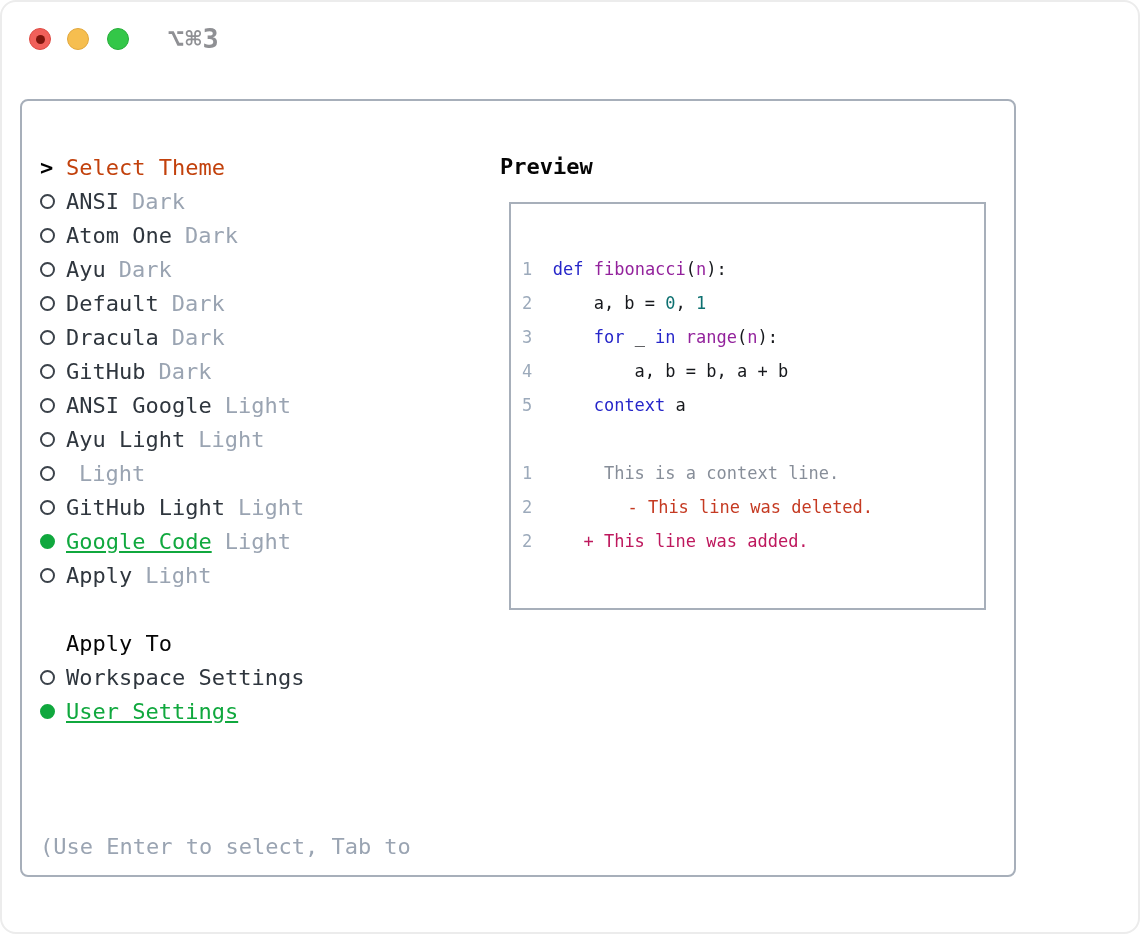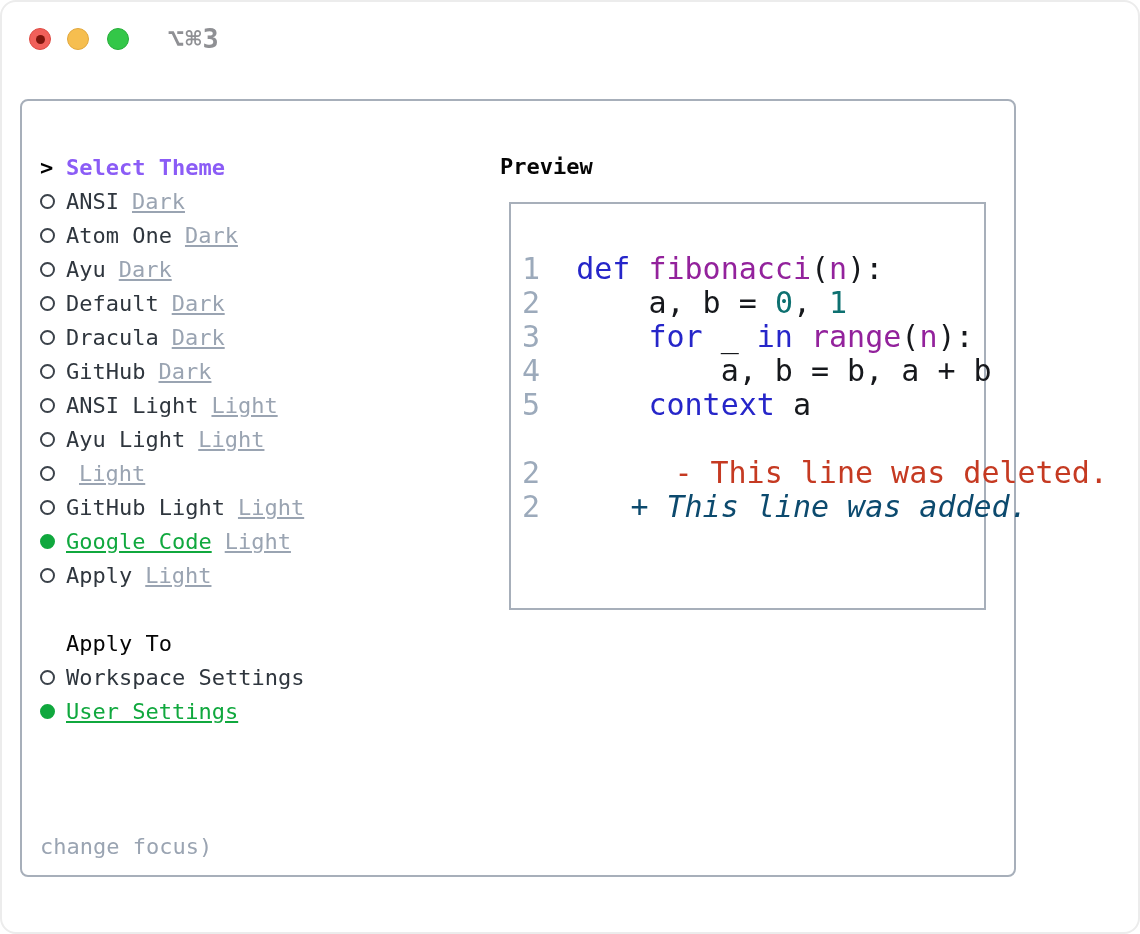--- a/index.html
+++ b/index.html
@@ -18,40 +18,40 @@
   .win-title{position:absolute;left:166px;top:21px;font-size:27px;font-weight:bold;color:#8f9094;letter-spacing:1px;}
   
   .panel{position:absolute;left:18px;top:97px;width:996px;height:778px;border:2px solid #a7afba;border-radius:8px;box-sizing:border-box;background:#fff;}
   
   .left-col{position:absolute;left:38px;top:148px;width:440px;}
   .row{display:flex;align-items:center;height:34px;font-size:22px;white-space:pre;}
   .bullet{width:26px;flex:0 0 26px;display:flex;align-items:center;}
   .circle{width:15px;height:15px;border:2.5px solid #3b424a;border-radius:50%;box-sizing:border-box;}
   .circle.filled{background:#10a83e;border-color:#10a83e;}
   .prompt{color:#000;font-weight:bold;font-size:22px;}
-  .heading{font-weight:bold;color:#8b5cf6;}
+  .heading{font-weight:normal;color:#c2410c;}
   .name{color:#2f363e;}
   .name.sel{color:#10a83e;text-decoration:underline;}
-  .variant{color:#9aa4b2;margin-left:13px;text-decoration:underline;}
+  .variant{color:#9aa4b2;margin-left:13px;}
   .apply-heading{color:#050505;}
   .spacer{height:34px;}
   .hint{color:#9aa4b2;font-size:22px;line-height:34px;white-space:pre;}
   
   .preview-heading{position:absolute;left:498px;top:148px;height:34px;line-height:34px;font-size:22px;font-weight:bold;color:#050505;text-align:center;}
   .preview-box{position:absolute;left:507px;top:200px;width:477px;height:408px;border:2px solid #a7afba;box-sizing:border-box;background:#fff;}
   .code{padding:48px 0 0 11px;}
-  .cl{white-space:pre;height:34px;line-height:34px;font-size:30px;}
+  .cl{white-space:pre;height:34px;line-height:34px;font-size:17px;}
   .tk-num{color:#9caabb;}
   .tk-kw{color:#2626c9;}
   .tk-fn{color:#93229c;}
   .tk-lit{color:#0d7070;}
   .tk-plain{color:#16181c;}
   .tk-ctx{color:#878e99;}
   .tk-del{color:#c53a22;margin-left:44px;}
-  .tk-add{color:#0c4a6e;font-style:italic;}
+  .tk-add{color:#be185d;}
 </style>
 </head>
 <body>
 
 <div class="window">
   <div>
     <div class="tl tl-red">
       <div class="tl-dot"></div>
     </div>
     <div class="tl tl-yellow"></div>
@@ -66,48 +66,50 @@
       <span class="bullet prompt">&gt;</span>
       <span class="heading">Select Theme</span>
     </div>
     <div id="theme-list">
         <div class="row"><span class="bullet"><span class="circle"></span></span><span class="name">ANSI</span><span class="variant">Dark</span></div>
         <div class="row"><span class="bullet"><span class="circle"></span></span><span class="name">Atom One</span><span class="variant">Dark</span></div>
         <div class="row"><span class="bullet"><span class="circle"></span></span><span class="name">Ayu</span><span class="variant">Dark</span></div>
         <div class="row"><span class="bullet"><span class="circle"></span></span><span class="name">Default</span><span class="variant">Dark</span></div>
         <div class="row"><span class="bullet"><span class="circle"></span></span><span class="name">Dracula</span><span class="variant">Dark</span></div>
         <div class="row"><span class="bullet"><span class="circle"></span></span><span class="name">GitHub</span><span class="variant">Dark</span></div>
-        <div class="row"><span class="bullet"><span class="circle"></span></span><span class="name">ANSI Light</span><span class="variant">Light</span></div>
+        <div class="row"><span class="bullet"><span class="circle"></span></span><span class="name">ANSI Google</span><span class="variant">Light</span></div>
         <div class="row"><span class="bullet"><span class="circle"></span></span><span class="name">Ayu Light</span><span class="variant">Light</span></div>
         <div class="row"><span class="bullet"><span class="circle"></span></span><span class="variant">Light</span></div>
         <div class="row"><span class="bullet"><span class="circle"></span></span><span class="name">GitHub Light</span><span class="variant">Light</span></div>
         <div class="row"><span class="bullet"><span class="circle filled"></span></span><span class="name sel">Google Code</span><span class="variant">Light</span></div>
         <div class="row"><span class="bullet"><span class="circle"></span></span><span class="name">Apply</span><span class="variant">Light</span></div>
       </div>
     <div class="spacer"></div>
     <div class="row">
       <span class="bullet"></span>
       <span class="apply-heading">Apply To</span>
     </div>
     <div id="apply-list">
         <div class="row"><span class="bullet"><span class="circle"></span></span><span class="name">Workspace Settings</span></div>
         <div class="row"><span class="bullet"><span class="circle filled"></span></span><span class="name sel">User Settings</span></div>
       </div>
     <div class="spacer"></div>
     <div class="hint">
+      <div>(Use Enter to select, Tab to</div>
       <div>change focus)</div>
     </div>
   </div>
 
   <div class="preview-heading">Preview</div>
   <div class="preview-box">
     <div class="code" id="code">
         <div class="cl"><span class="tk-num">1</span><span class="tk-plain">  </span><span class="tk-kw">def</span><span class="tk-plain"> </span><span class="tk-fn">fibonacci</span><span class="tk-plain">(</span><span class="tk-fn">n</span><span class="tk-plain">):</span></div>
         <div class="cl"><span class="tk-num">2</span><span class="tk-plain">      a, b = </span><span class="tk-lit">0</span><span class="tk-plain">, </span><span class="tk-lit">1</span></div>
         <div class="cl"><span class="tk-num">3</span><span class="tk-plain">      </span><span class="tk-kw">for</span><span class="tk-plain"> _ </span><span class="tk-kw">in</span><span class="tk-plain"> </span><span class="tk-fn">range</span><span class="tk-plain">(</span><span class="tk-fn">n</span><span class="tk-plain">):</span></div>
         <div class="cl"><span class="tk-num">4</span><span class="tk-plain">          a, b = b, a + b</span></div>
         <div class="cl"><span class="tk-num">5</span><span class="tk-plain">      </span><span class="tk-kw">context</span><span class="tk-plain"> a</span></div>
         <div class="cl">&nbsp;</div>
+        <div class="cl"><span class="tk-num">1</span><span class="tk-plain">       </span><span class="tk-ctx">This is a context line.</span></div>
         <div class="cl"><span class="tk-num">2</span><span class="tk-plain">     </span><span class="tk-del">- This line was deleted.</span></div>
         <div class="cl"><span class="tk-num">2</span><span class="tk-plain">     </span><span class="tk-add">+ This line was added.</span></div>
       </div>
   </div>
 </div>
 
 </body></html>

